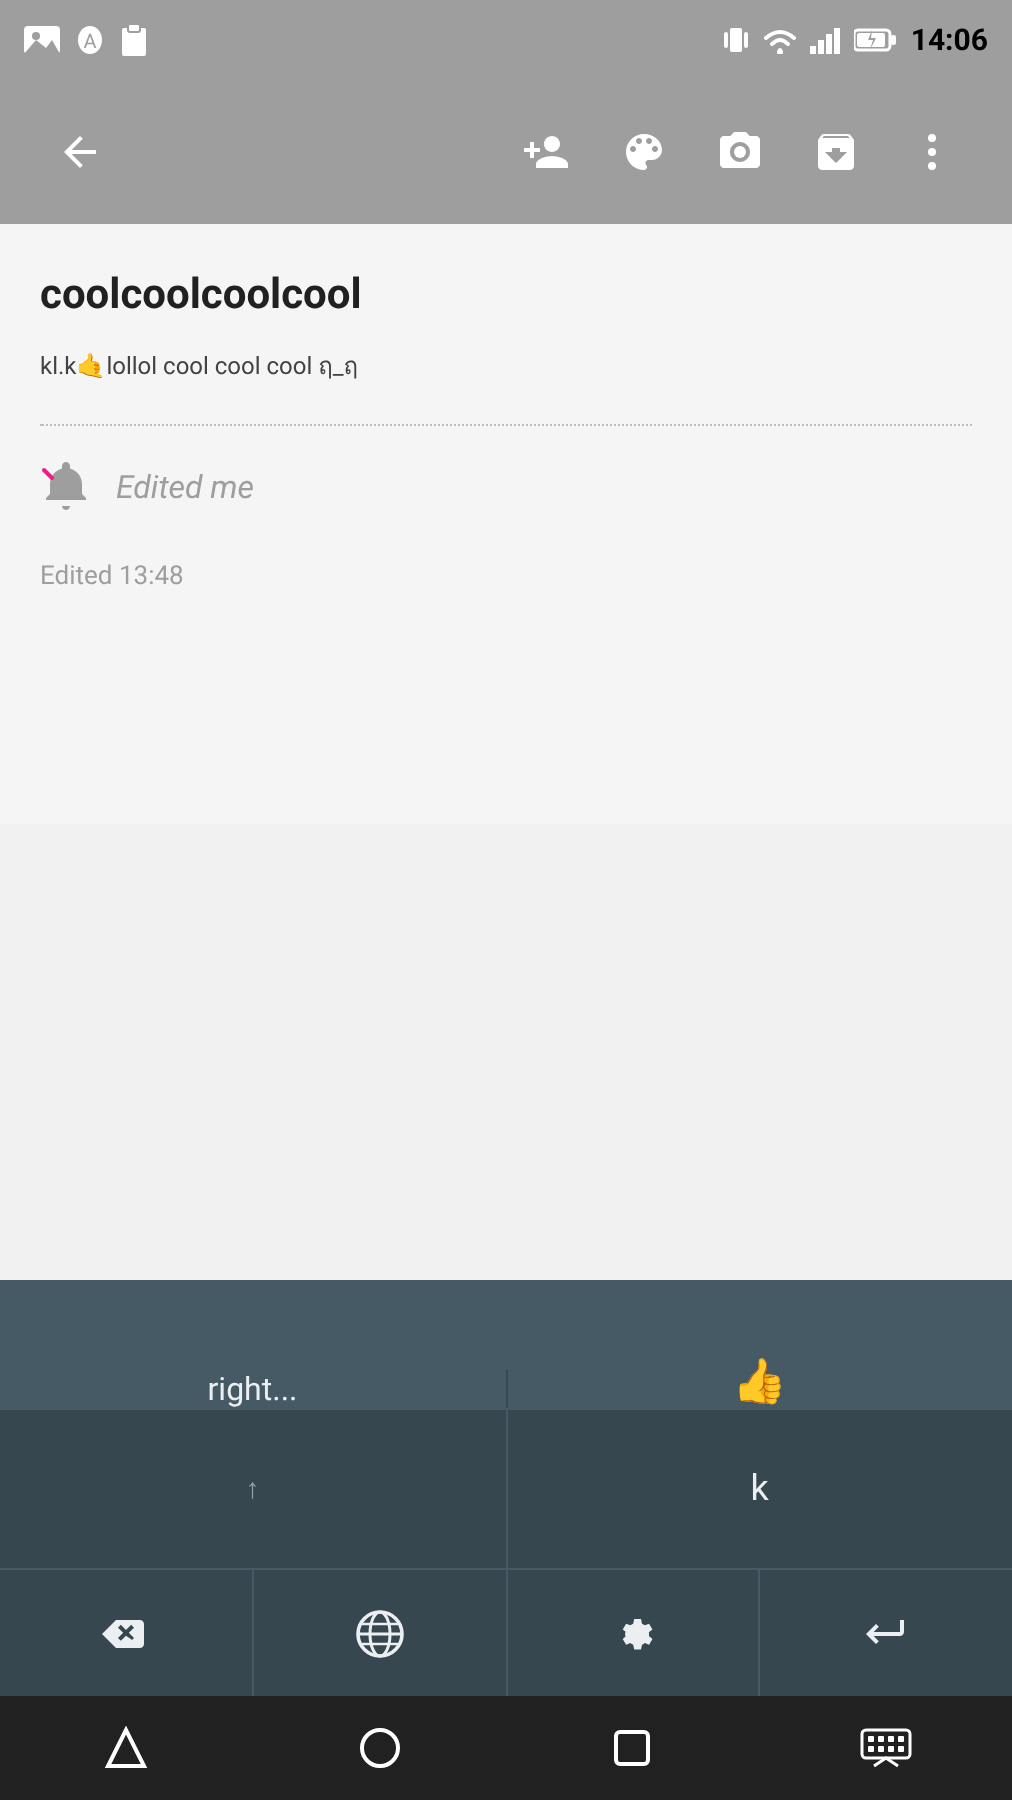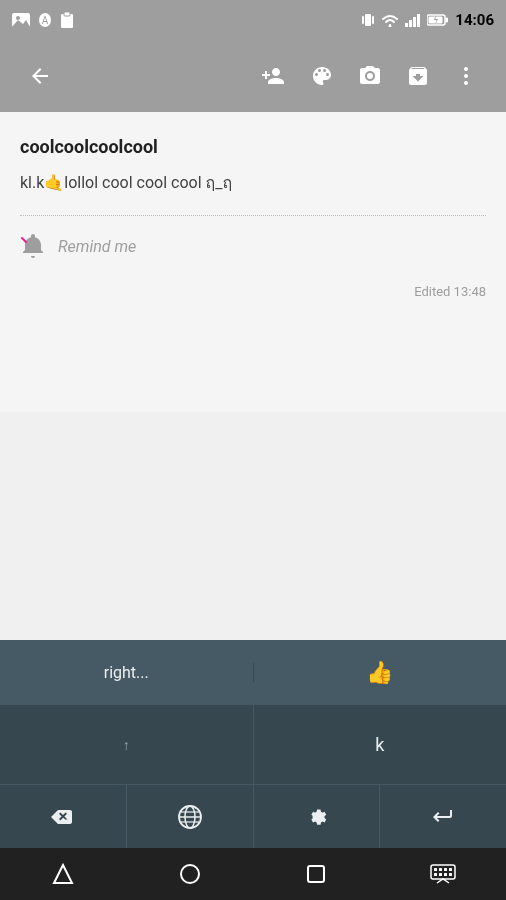--- a/index.html
+++ b/index.html
@@ -63,27 +63,27 @@
     }
 
     
     #main-content {
       width: 100%;
       background: #f5f5f5;
       padding: 24px 20px 16px 20px;
       min-height: 300px;
     }
     .note-title {
-      font-size: 18px;
+      font-size: 21px;
       font-weight: bold;
       color: #212121;
       margin-bottom: 14px;
     }
     .note-body {
-      font-size: 16px;
+      font-size: 12px;
       color: #424242;
       line-height: 1.5;
       margin-bottom: 20px;
     }
     .divider {
       width: 100%;
       border: none;
       border-top: 1px dotted #bdbdbd;
       margin-bottom: 16px;
     }
@@ -96,42 +96,42 @@
     .remind-icon {
       color: #9e9e9e;
       font-size: 22px;
     }
     .remind-text {
       color: #9e9e9e;
       font-size: 16px;
       font-style: italic;
     }
     .edited-text {
-      text-align: right;
+      text-align: left;
       color: #9e9e9e;
       font-size: 13px;
       padding: 8px 0;
     }
 
     
     #keyboard-area {
       width: 100%;
       position: absolute;
       bottom: 52px;
       left: 0;
       background: #37474f;
     }
 
     
     #suggestions-row {
       width: 100%;
       height: 64px;
       background: #455a64;
       display: flex;
-      align-items: center;
+      align-items: flex-end;
     }
     .suggestion-item {
       flex: 1;
       display: flex;
       align-items: center;
       justify-content: center;
       color: #eceff1;
       font-size: 16px;
       cursor: pointer;
       border-right: 1px solid #37474f;
@@ -307,21 +307,21 @@
   <div class="note-title">coolcoolcoolcool</div>
   <div class="note-body">kl.k<span style="color:#e91e8c;">🤙</span>lollol cool cool cool ฤ_ฤ</div>
   <hr class="divider">
   <div class="remind-row">
     <span class="remind-icon">
       <svg width="26" height="28" viewBox="0 0 26 28">
         <path d="M13 2C11.9 2 11 2.9 11 4v1.3C7.6 6.2 5 9.3 5 13v5l-2 2v1h20v-1l-2-2v-5c0-3.7-2.6-6.8-6-7.7V4c0-1.1-.9-2-2-2zm0 24c1.1 0 2-.9 2-2h-4c0 1.1.9 2 2 2z" fill="#9e9e9e"></path>
         <line x1="6" y1="10" x2="2" y2="6" stroke="#e91e8c" stroke-width="2" stroke-linecap="round"></line>
       </svg>
     </span>
-    <span class="remind-text">Remind me</span>
+    <span class="remind-text">Edited me</span>
   </div>
   <div class="edited-text">Edited 13:48</div>
 </div>
 
 <div id="keyboard-area">
 
   <div id="suggestions-row">
     <div class="suggestion-item">
       <span>right...</span>
     </div>

